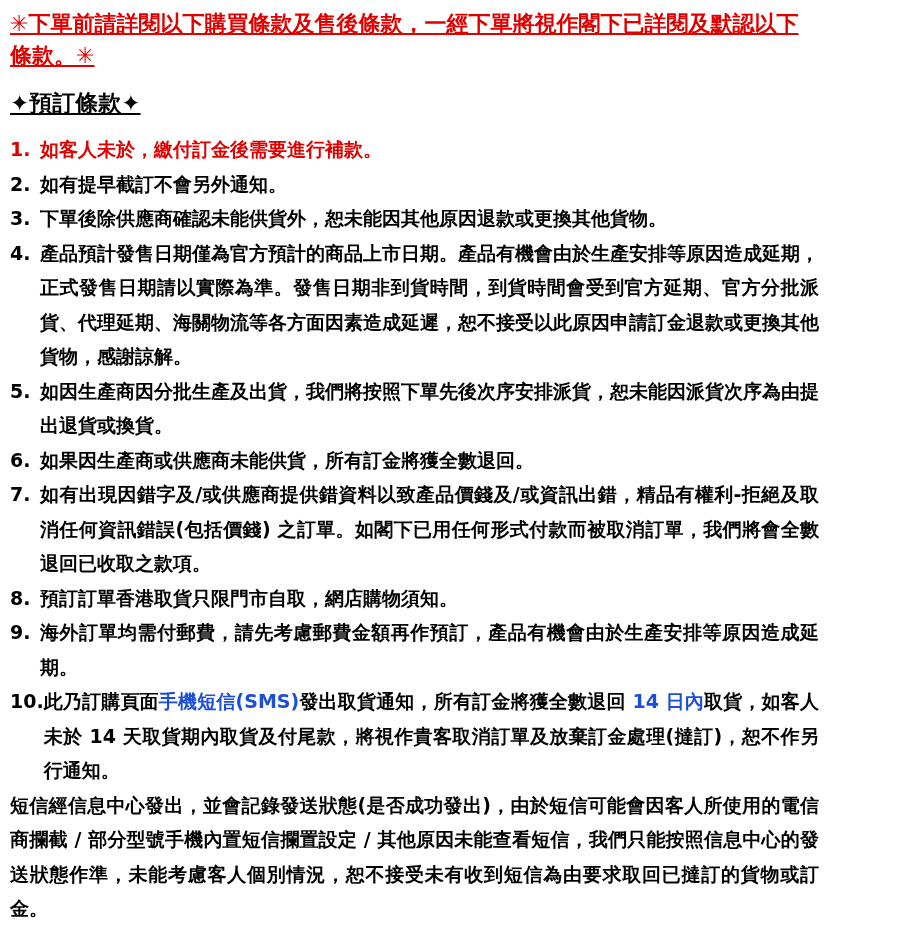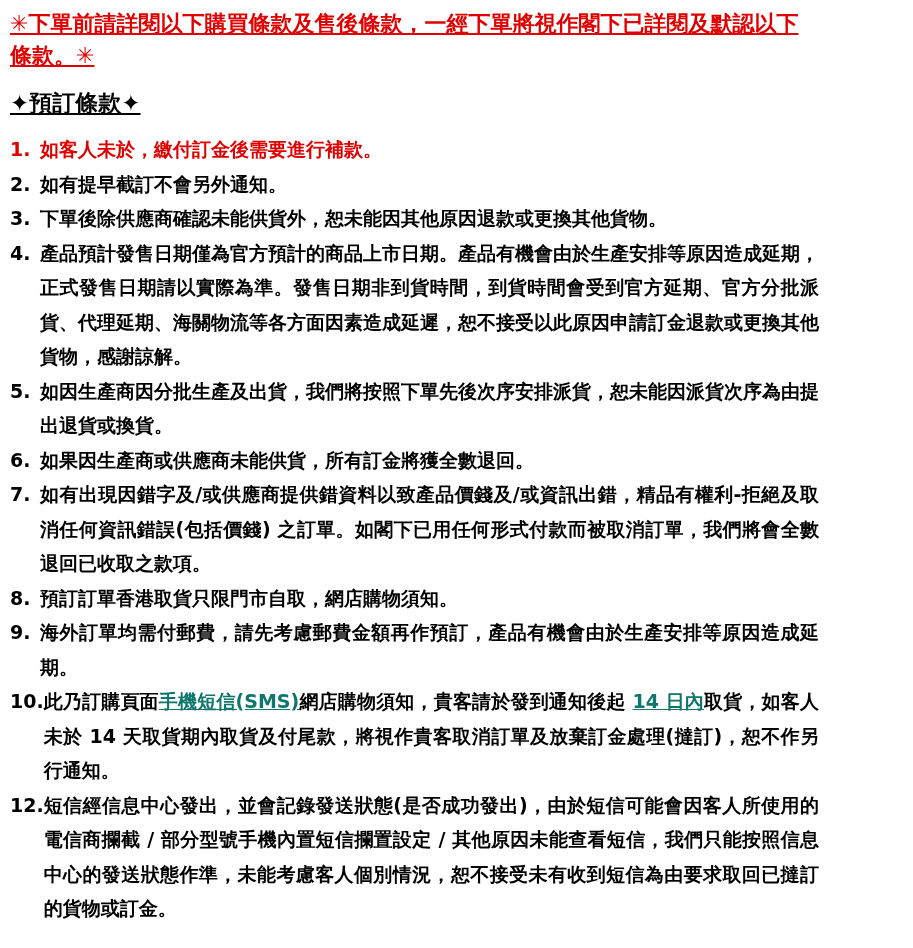--- a/index.html
+++ b/index.html
@@ -43,21 +43,21 @@
     line-height: 34.5px;
   }
   .term .num {
     flex: 0 0 30px;
   }
   .term .txt {
     flex: 1 1 auto;
     text-align: justify;
   }
   .red   { color: #e00000; }
-  .red-u { color: #0f766e; text-decoration: underline; }
+  .red-u { color: #1d4ed8; }
   .link  { color: #0000ee; text-decoration: underline; cursor: pointer; }
 </style>
 </head>
 <body>
 
 <div class="doc">
 
   <div class="title">✳下單前請詳閱以下購買條款及售後條款，一經下單將視作閣下已詳閱及默認以下條款。✳</div>
 
   <div>
@@ -108,24 +108,23 @@
 
     <div class="term">
       <span class="num">9.</span>
       <div class="txt"><span>海外訂單均需付郵費，請先考慮郵費金額再作預訂，產品有機會由於生產安排等原因造成延期。</span></div>
     </div>
 
 
     <div class="term">
       <span class="num">10.</span>
       <div class="txt">
-        <span>此乃訂購頁面</span><span class="red-u">手機短信(SMS)</span><span>網店購物須知，貴客請於發到通知後起 </span><span class="red-u">14 日內</span><span>取貨，如客人未於 14 天取貨期內取貨及付尾款，將視作貴客取消訂單及放棄訂金處理(撻訂)，恕不作另行通知。</span>
+        <span>此乃訂購頁面</span><span class="red-u">手機短信(SMS)</span><span>發出取貨通知，所有訂金將獲全數退回 </span><span class="red-u">14 日內</span><span>取貨，如客人未於 14 天取貨期內取貨及付尾款，將視作貴客取消訂單及放棄訂金處理(撻訂)，恕不作另行通知。</span>
       </div>
     </div>
 
     <div class="term">
-      <span class="num">12.</span>
       <div class="txt"><span>短信經信息中心發出，並會記錄發送狀態(是否成功發出)，由於短信可能會因客人所使用的電信商攔截 / 部分型號手機內置短信攔置設定 / 其他原因未能查看短信，我們只能按照信息中心的發送狀態作準，未能考慮客人個別情況，恕不接受未有收到短信為由要求取回已撻訂的貨物或訂金。</span></div>
     </div>
 
 
   </div>
 </div>
 
 </body></html>

